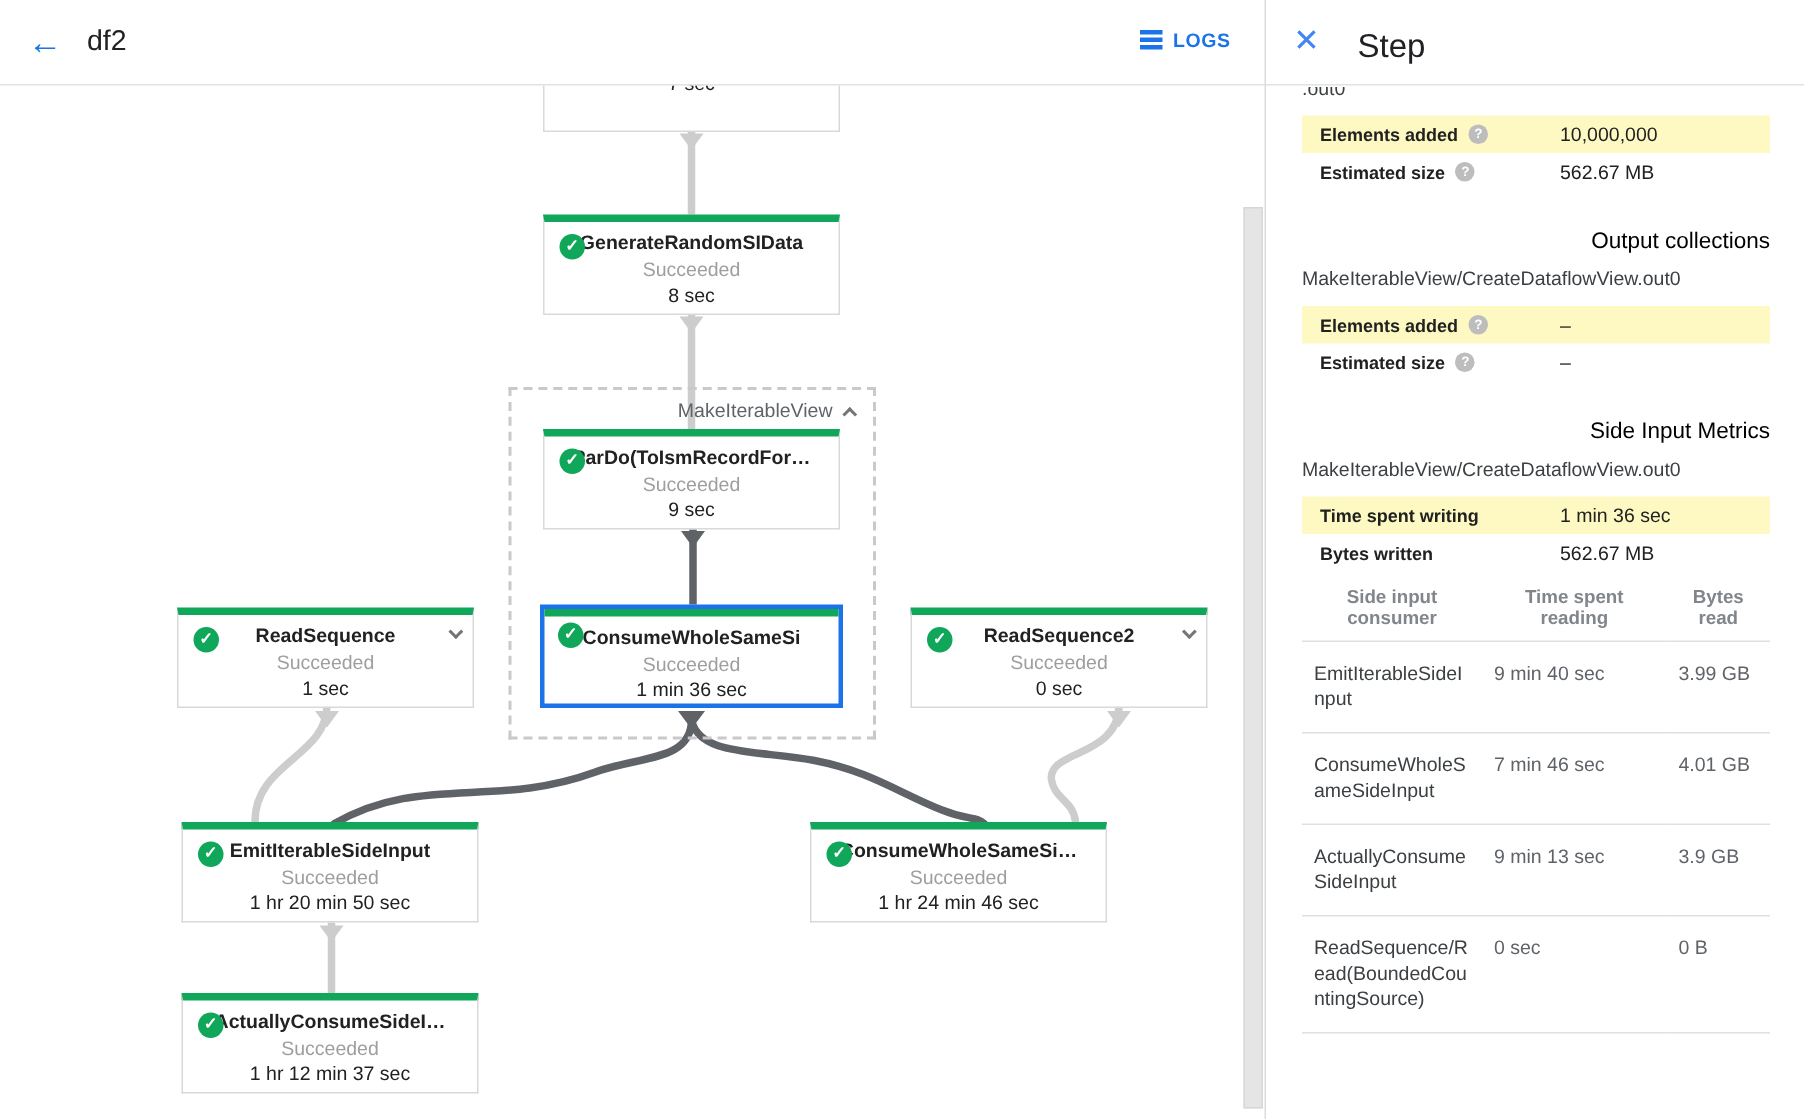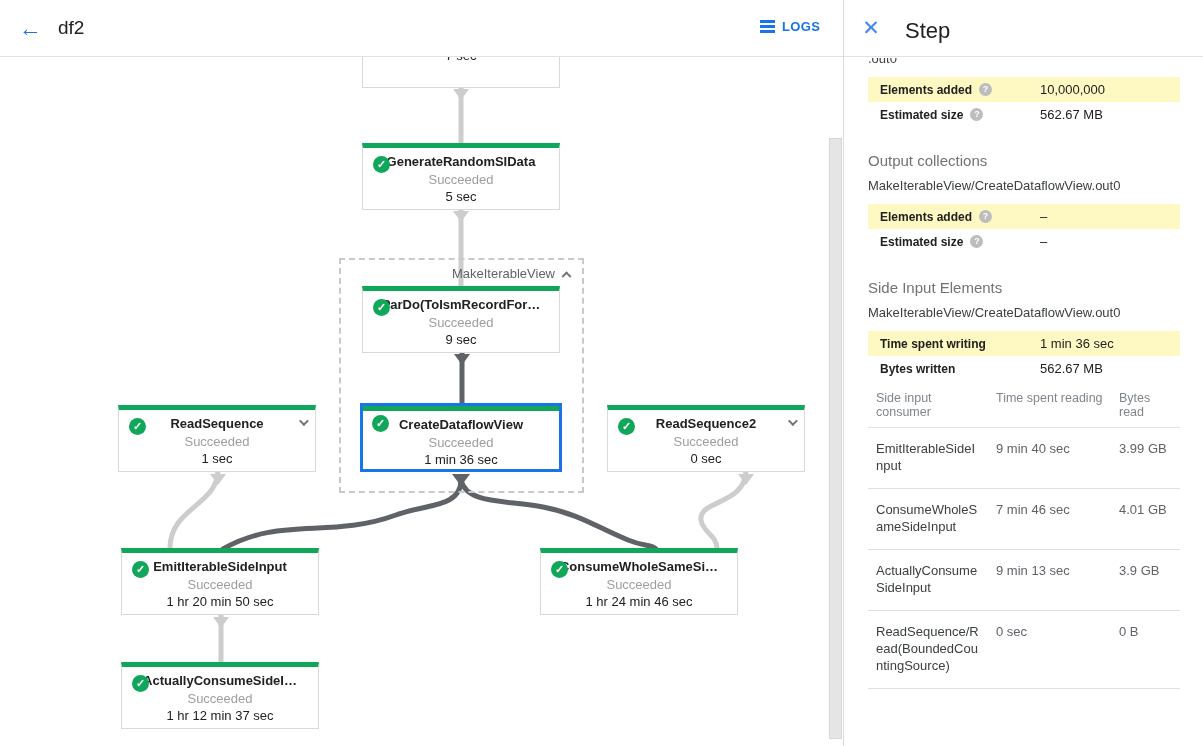--- a/index.html
+++ b/index.html
@@ -54,26 +54,26 @@
   .panel { position:absolute; left:844px; top:58px; width:359px; height:640px; overflow:hidden;
     z-index:10; padding:0 23px 0 24px; }
   .clip-line { margin-top:-7px; font-size:13px; color:#3c4043; line-height:15px; }
   .metric-rows { margin-top:11px; }
   .mrow { position:relative; display:flex; align-items:center; height:25px; padding:0 12px; }
   .mrow.alt { background:#fef9c3; }
   .mlabel { font-size:12px; font-weight:bold; color:#212121; display:flex; align-items:center; gap:7px; }
   .help { display:inline-block; width:13px; height:13px; border-radius:50%; background:#bdbdbd;
     color:#fff; font-size:9px; font-weight:bold; line-height:13px; text-align:center; cursor:pointer; }
   .mvalue { position:absolute; left:172px; font-size:13px; color:#212121; }
-  .sec-heading { margin-top:25px; font-size:15px; color:#737373; }
+  .sec-heading { margin-top:25px; font-size:15px; color:#000000;text-align:right; }
   .sec-path { margin-top:9px; font-size:13px; color:#3c4043; }
   .tbl-heading { margin-top:19px; font-size:13px; font-weight:bold; color:#212121; }
   table.si { margin-top:2px; width:312px; border-collapse:collapse; table-layout:fixed; }
   table.si col.c1 { width:120px; } table.si col.c2 { width:123px; } table.si col.c3 { width:69px; }
-  table.si th { font-size:12.5px; font-weight:normal; color:#80868b; text-align:left;
+  table.si th { font-size:12.5px; font-weight:bold; color:#80868b; text-align:center;
     vertical-align:top; padding:8px 8px 8px 8px; border-bottom:1px solid #e0e0e0; }
   table.si td { font-size:13px; text-align:left; vertical-align:top; padding:12px 8px 14px 8px;
     border-bottom:1px solid #e0e0e0; line-height:17px; }
   table.si td.c1 { color:#3c4043; word-break:break-all; }
   table.si td.c2, table.si td.c3 { color:#5f6368; }
 </style>
 </head>
 <body>
 
 <div id="app">
@@ -119,34 +119,34 @@
       <span class="check">✓</span>
       <div class="ntitle"></div>
       <div class="nstatus">Succeeded</div>
       <div class="ntime">7 sec</div>
     </div>
 
     <div class="node" style="left:362px; top:143px;">
       <span class="check">✓</span>
       <div class="ntitle">GenerateRandomSIData</div>
       <div class="nstatus">Succeeded</div>
-      <div class="ntime">5 sec</div>
+      <div class="ntime">8 sec</div>
     </div>
 
     <div class="node" style="left:362px; top:286px;">
       <span class="check">✓</span>
       <div class="ntitle">ParDo(ToIsmRecordFor…</div>
       <div class="nstatus">Succeeded</div>
       <div class="ntime">9 sec</div>
     </div>
 
     <div class="node selected" style="left:360px; top:403px;">
       <div class="greenbar"></div>
       <span class="check">✓</span>
-      <div class="ntitle">CreateDataflowView</div>
+      <div class="ntitle">ConsumeWholeSameSi</div>
       <div class="nstatus">Succeeded</div>
       <div class="ntime">1 min 36 sec</div>
     </div>
 
     <div class="node" style="left:118px; top:405px;">
       <span class="check">✓</span>
       <span class="node-chev chev down"></span>
       <div class="ntitle">ReadSequence</div>
       <div class="nstatus">Succeeded</div>
       <div class="ntime">1 sec</div>
@@ -218,21 +218,21 @@
       </div>
       <div class="mrow">
         <span class="mlabel">
             <span>Estimated size</span>
             <span class="help">?</span>
           </span>
         <span class="mvalue">–</span>
       </div>
     </div>
 
-    <div class="sec-heading">Side Input Elements</div>
+    <div class="sec-heading">Side Input Metrics</div>
     <div class="sec-path">MakeIterableView/CreateDataflowView.out0</div>
 
     <div class="metric-rows">
       <div class="mrow alt">
         <span class="mlabel">
             <span>Time spent writing</span>
           </span>
         <span class="mvalue">1 min 36 sec</span>
       </div>
       <div class="mrow">

